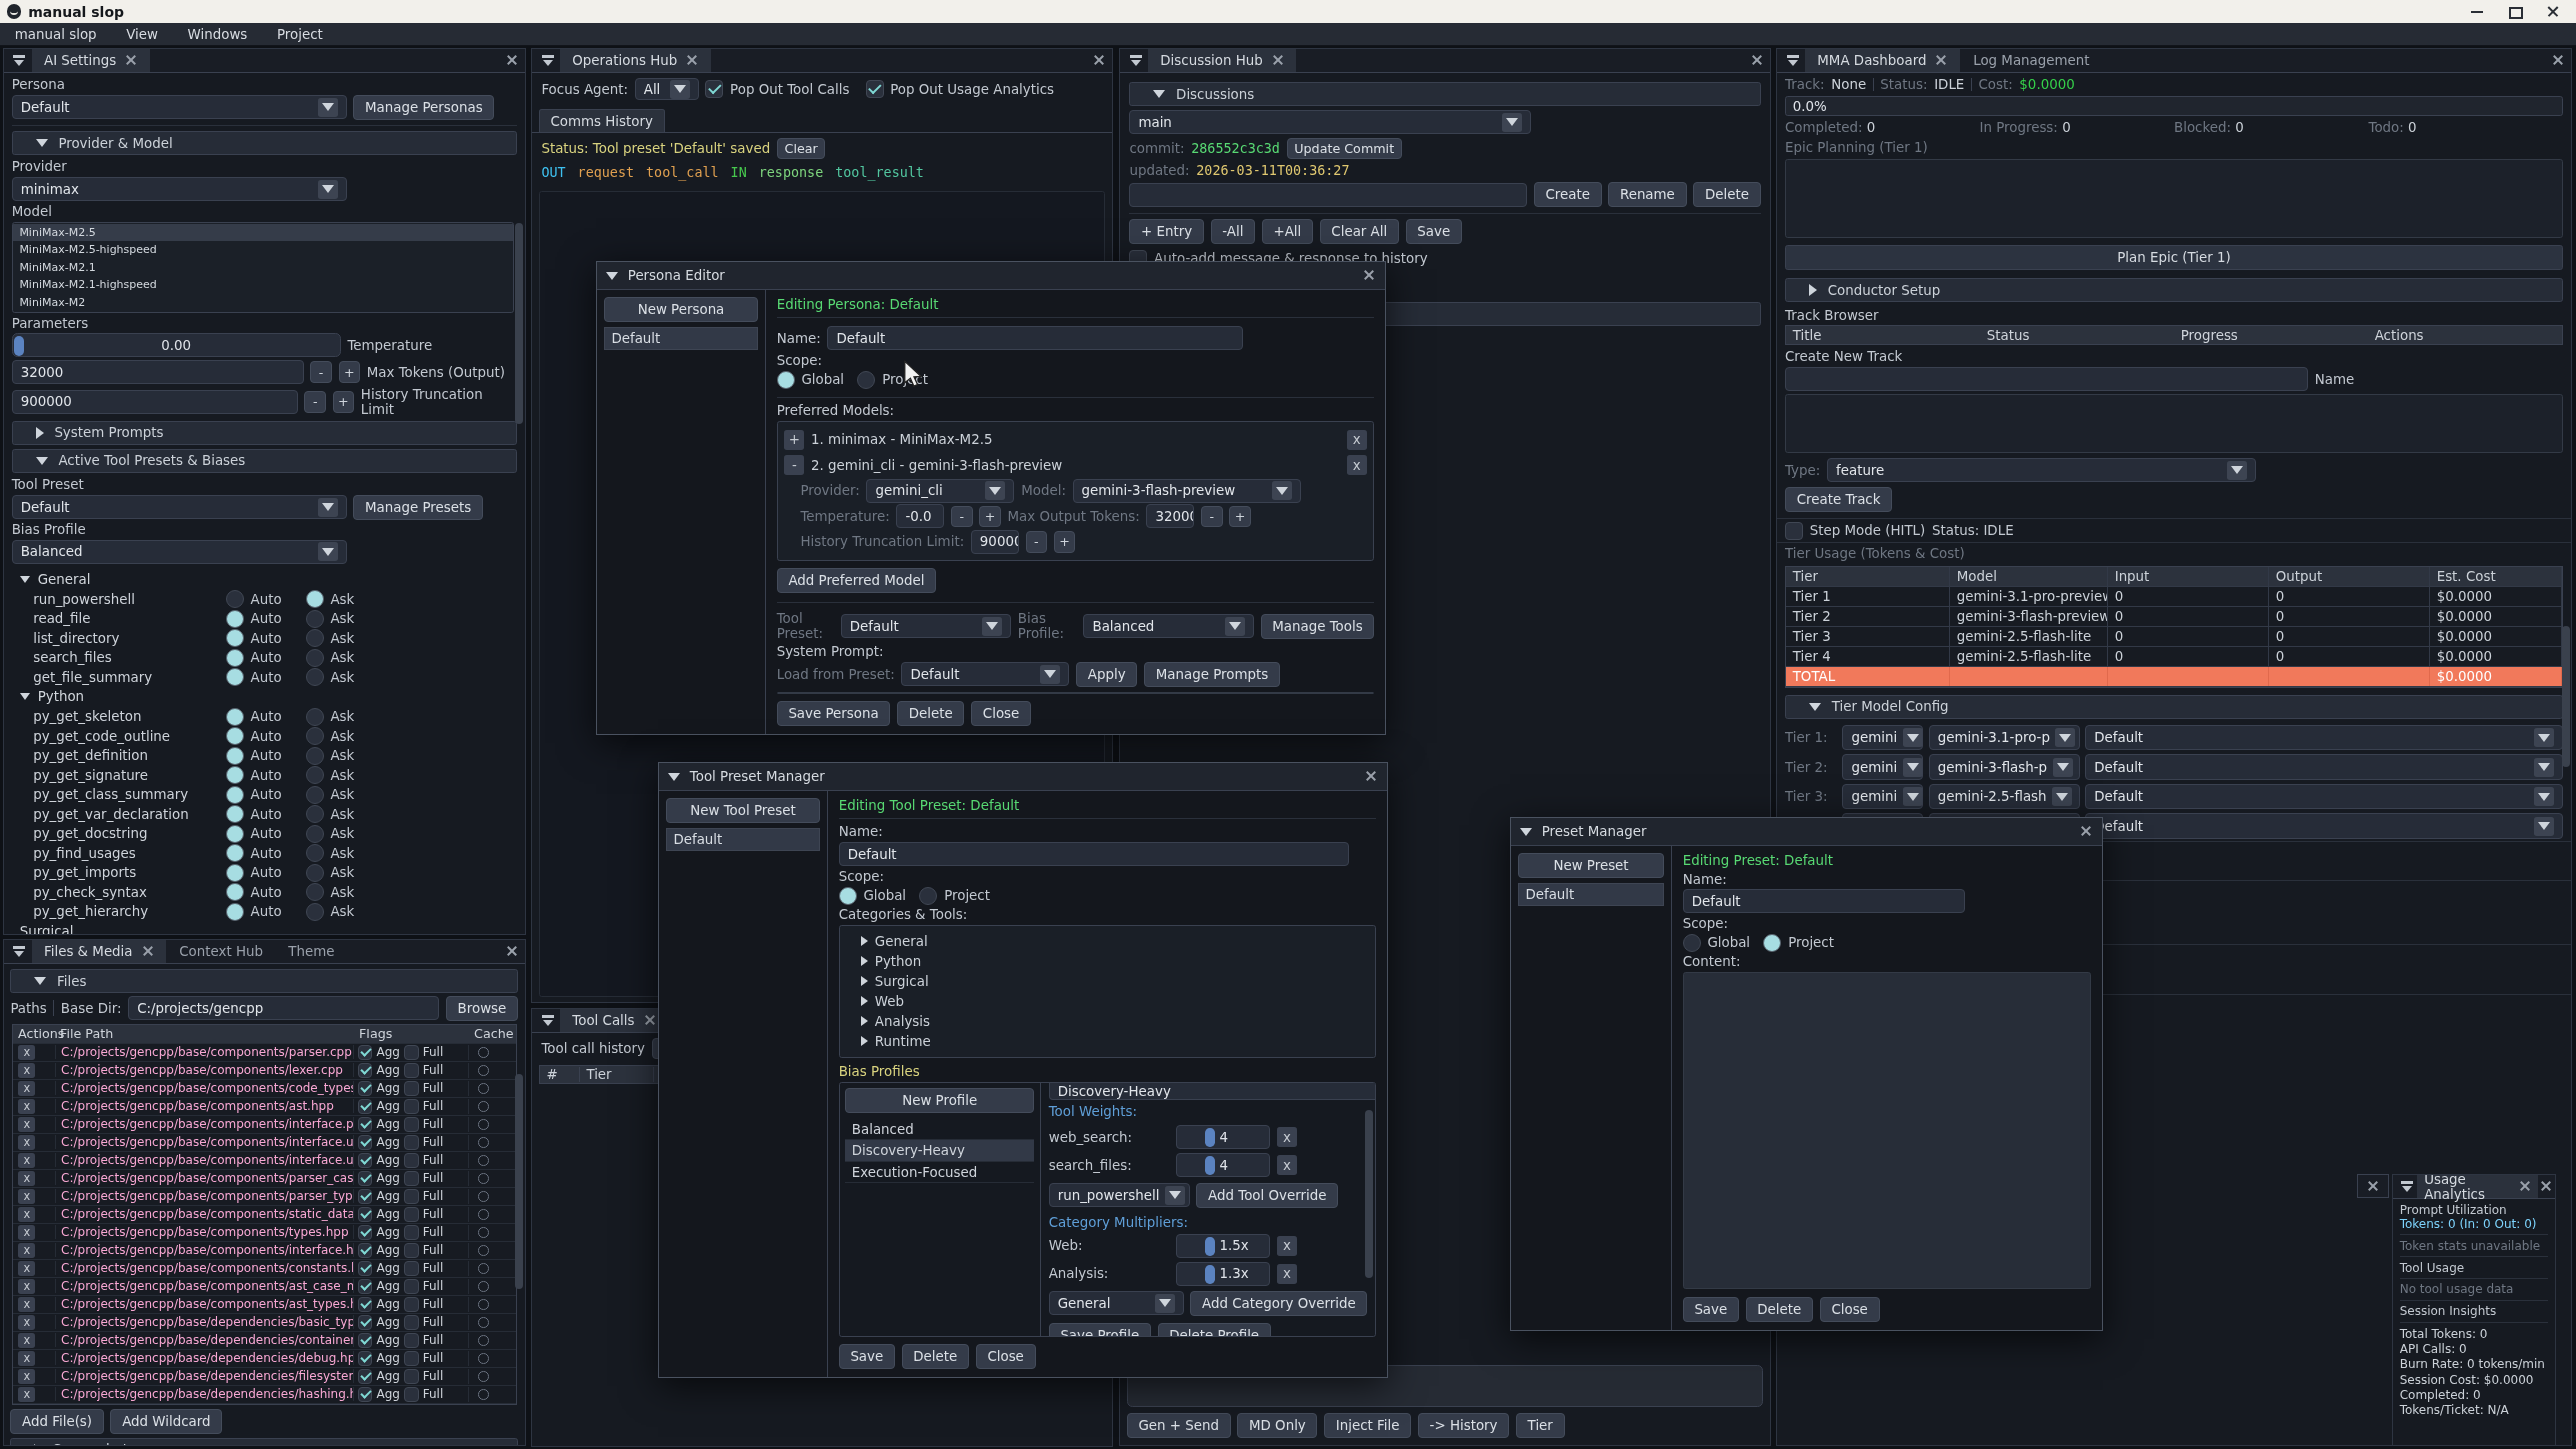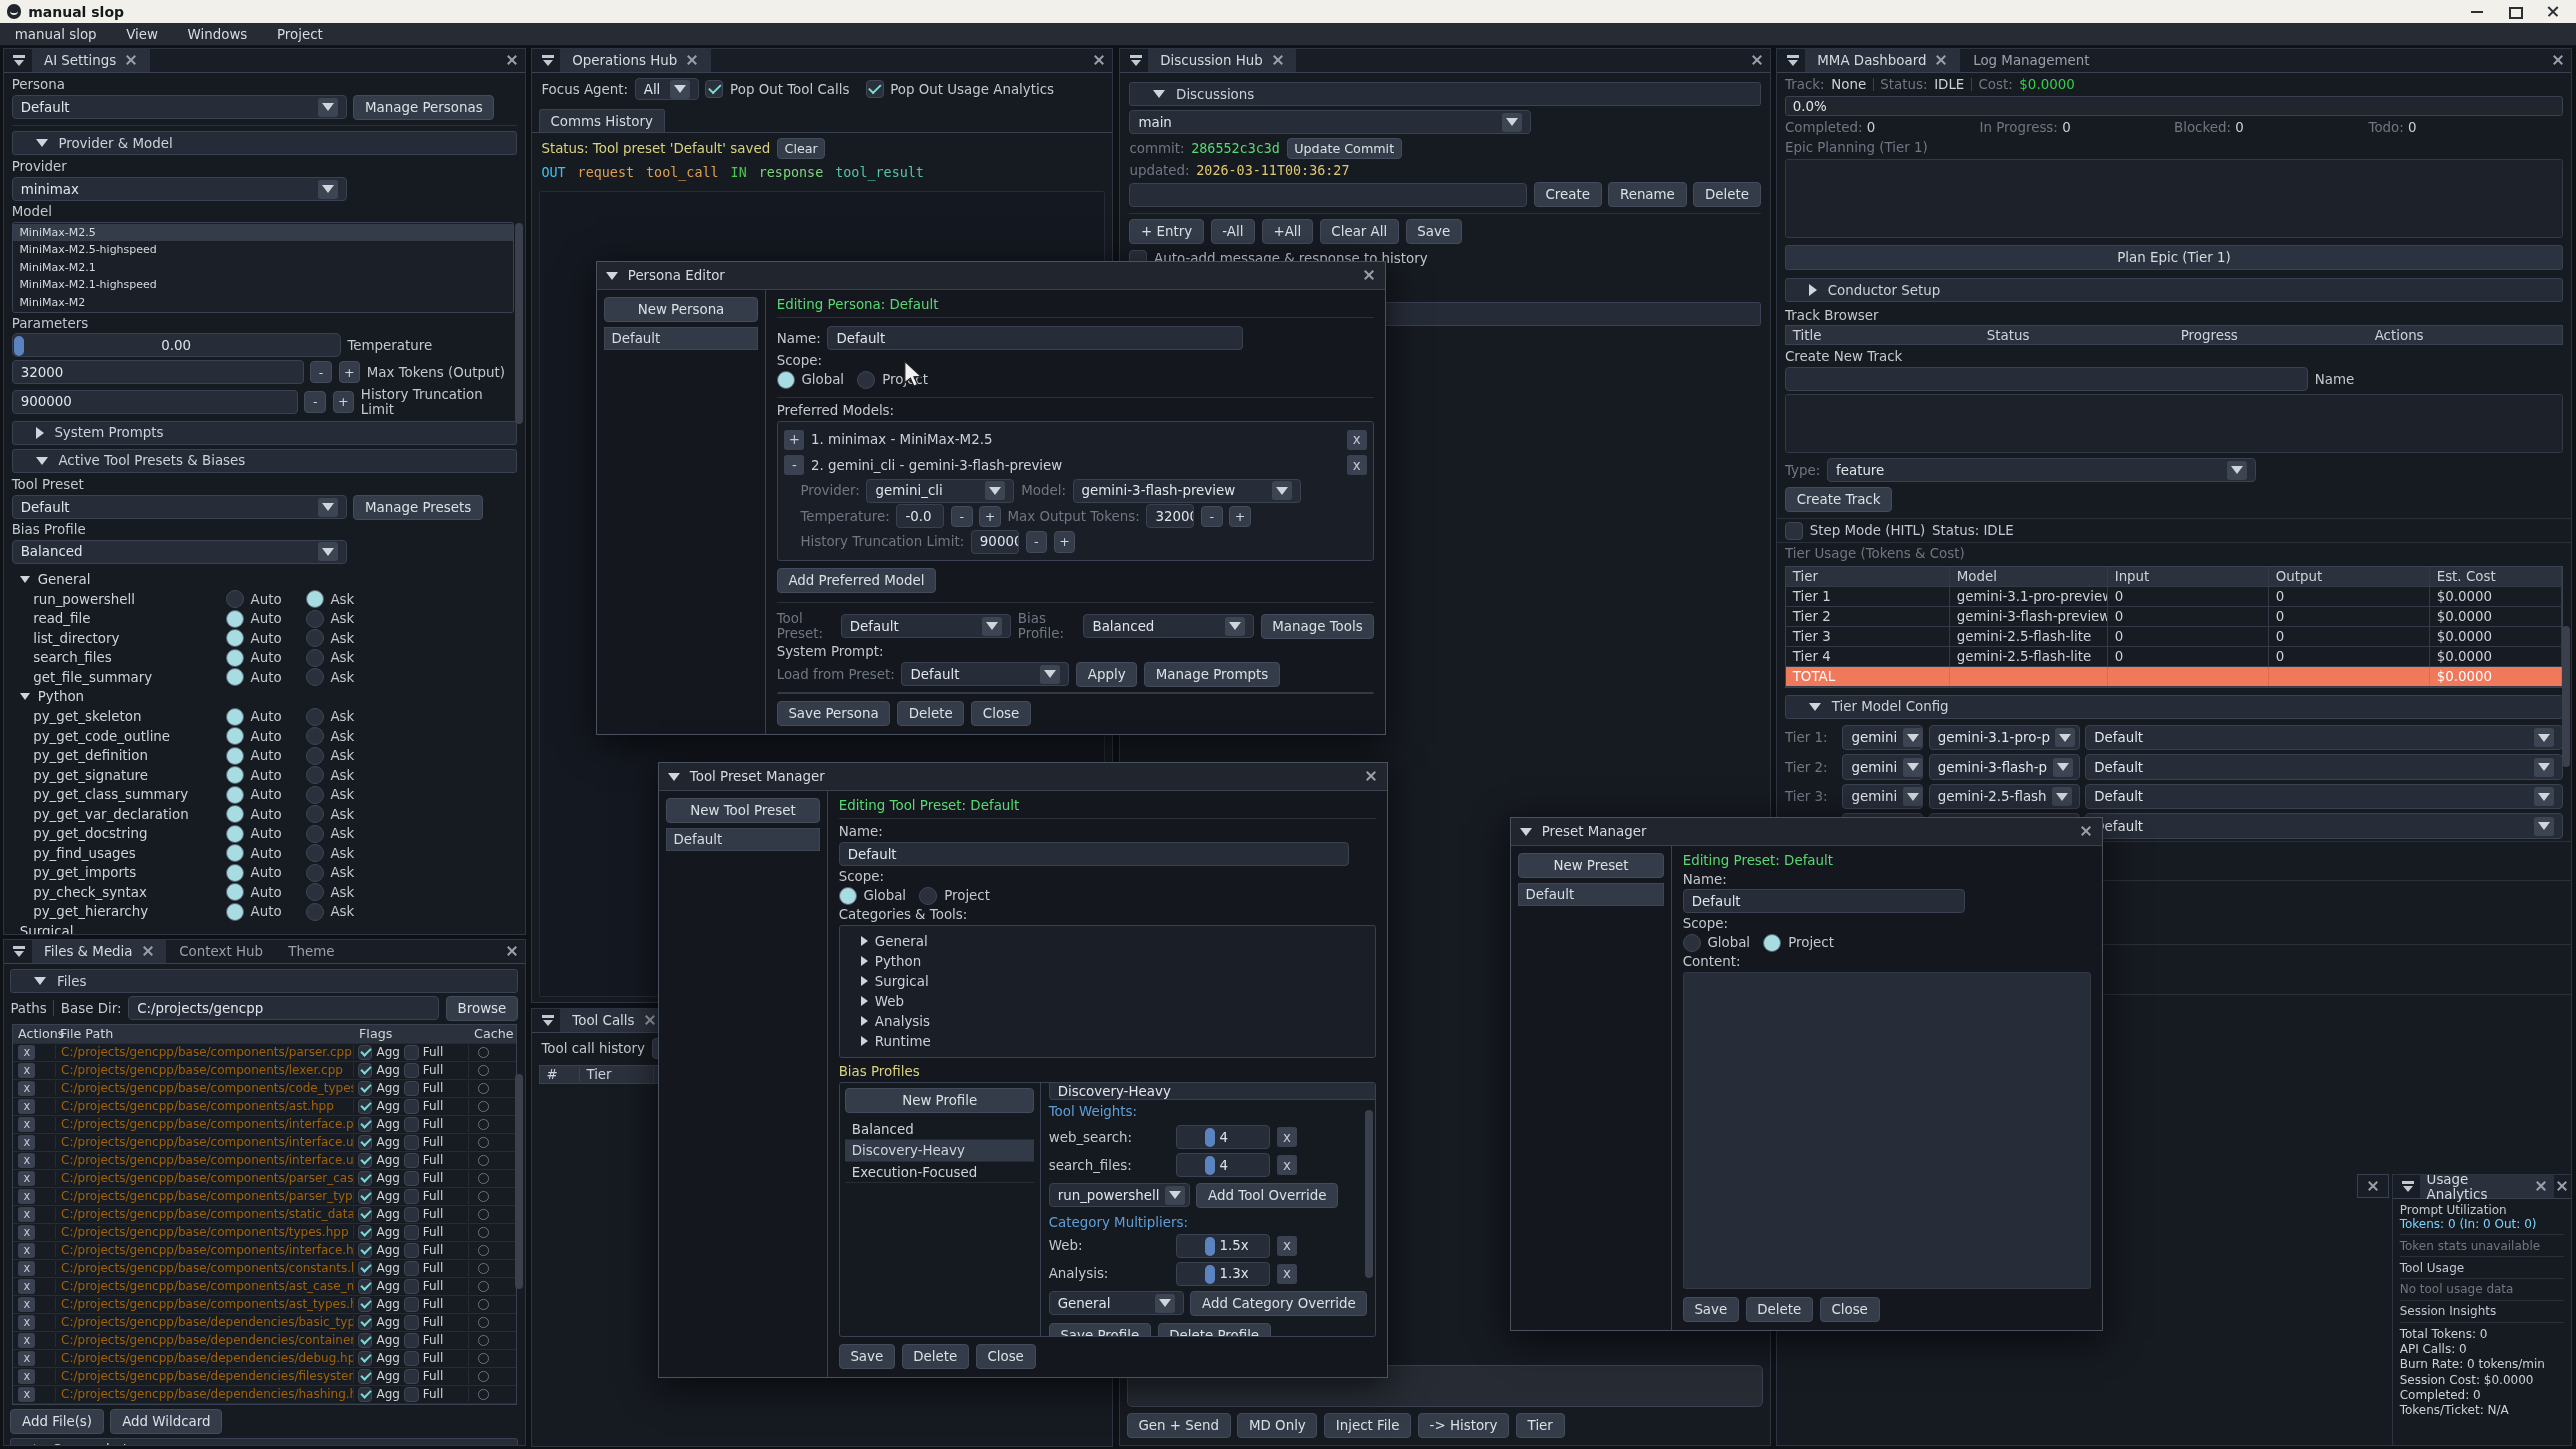--- a/index.html
+++ b/index.html
@@ -77,21 +77,21 @@
   .tool-row .tname{width:186px;overflow:hidden;white-space:nowrap;flex:none;color:#cfd4db}
   .tool-row .rlbl{margin-right:17.4px;color:#c3c9d1}
   
   #fm-panel{left:2.7px;top:939px;width:523px;height:507px}
   .ftable{border:0.7px solid var(--border2);margin:2.7px 1.3px;background:#171b22}
   .fhead,.frow{display:grid;grid-template-columns:42px 299px 115px 1fr;align-items:center;border-bottom:0.7px solid #262c36}
   .fhead{background:#2c323d;height:19px;color:#cfd4db}
   .fhead span{padding:0 5.4px;font-size:12.7px}
   .frow{height:18px;font-size:12px}
   .frow .fx{margin:0 0 0 5.4px;width:17.4px;height:14.8px;background:#3a4150;border-radius:2.7px;display:flex;align-items:center;justify-content:center;color:#c6cbd2;font-size:11.4px}
-  .frow .fpath{padding:0 5.4px;overflow:hidden;white-space:nowrap;border-left:0.7px solid #262c36;border-right:0.7px solid #262c36;color:#a16207}
+  .frow .fpath{padding:0 5.4px;overflow:hidden;white-space:nowrap;border-left:0.7px solid #262c36;border-right:0.7px solid #262c36;color:#f9a8d4}
   .fflags{display:flex;align-items:center;gap:4px;padding:0 4px;border-right:0.7px solid #262c36}
   .fflags .cb{width:14.8px;height:14.8px}
   .fflags .cb.on::after{left:2px;top:2px;width:8px;height:4px;border-width:2px}
   .fflags .flbl{font-size:12px;color:#cfd4db}
   .fcache{width:10.7px;height:10.7px;border:1.3px solid #6a7280;border-radius:50%;margin-left:9.4px}
   
   #ops-panel{left:531px;top:48px;width:582px;height:955px}
   #tc-panel{left:531px;top:1008px;width:582px;height:439px}
   .commstab{background:var(--tab);border:0.7px solid var(--border2);border-bottom:none;border-radius:2.7px 2.7px 0 0;padding:3.4px 10.7px;display:inline-block;color:#d6dbe1;margin:4px 0 0 6.7px}
   .commsline{border-top:0.7px solid var(--border2)}
@@ -114,21 +114,21 @@
   .trow span{padding:0 6.7px;border-right:0.7px solid #323947;height:100%;display:flex;align-items:center;overflow:hidden;white-space:nowrap}
   .trow.head{background:#2c323d}
   .trow.total{background:var(--salmon);color:#fff}
   .trow.total span{border-right-color:#e0694c}
   .cfgrow{display:flex;align-items:center;gap:5.4px;height:29.5px;padding:0 8px}
   .cfgrow .dd{height:25.5px}
   .streamtab{padding:3.4px 10.7px;background:#262c36;border:0.7px solid var(--border2);color:#9aa1ab;border-radius:2px 2px 0 0}
   .streamtab.on{background:#3a4150;color:#d9dee4}
   
   #ua-strip{left:2357px;top:1174px;width:32px;height:24px;background:var(--tabbar);border:0.7px solid var(--border2);display:flex;align-items:center;justify-content:center;z-index:4}
-  #ua-panel{left:2392px;top:1174px;width:180px;height:272px;z-index:4;font-size:12px}
+  #ua-panel{left:2392px;top:1174px;width:164px;height:272px;z-index:4;font-size:12px}
   #ua-panel .pad{padding:2.7px 6.7px}
   #ua-panel .sep{margin:3.4px 0}
   
   .dlg{position:absolute;background:#14171d;border:0.7px solid #4a5260;box-shadow:0 8px 34px rgba(0,0,0,.65);z-index:6;display:flex;flex-direction:column}
   .dlg-title{height:28px;background:#20252e;border-bottom:0.7px solid var(--border2);display:flex;align-items:center;gap:9.4px;padding:0 9.4px;color:#d6dbe1}
   .dlg-body{flex:1;display:flex;min-height:0}
   .dlg-left{width:169px;border-right:0.7px solid var(--border2);padding:6.7px;display:flex;flex-direction:column;gap:5.4px}
   .dlg-left .btn{width:100%}
   .sel-item{background:#323947;border:0.7px solid #3e4553;height:23px;display:flex;align-items:center;padding:0 6.7px;color:#d9dee4}
   .dlg-right{flex:1;padding:6.7px 10.7px;display:flex;flex-direction:column;min-width:0}

